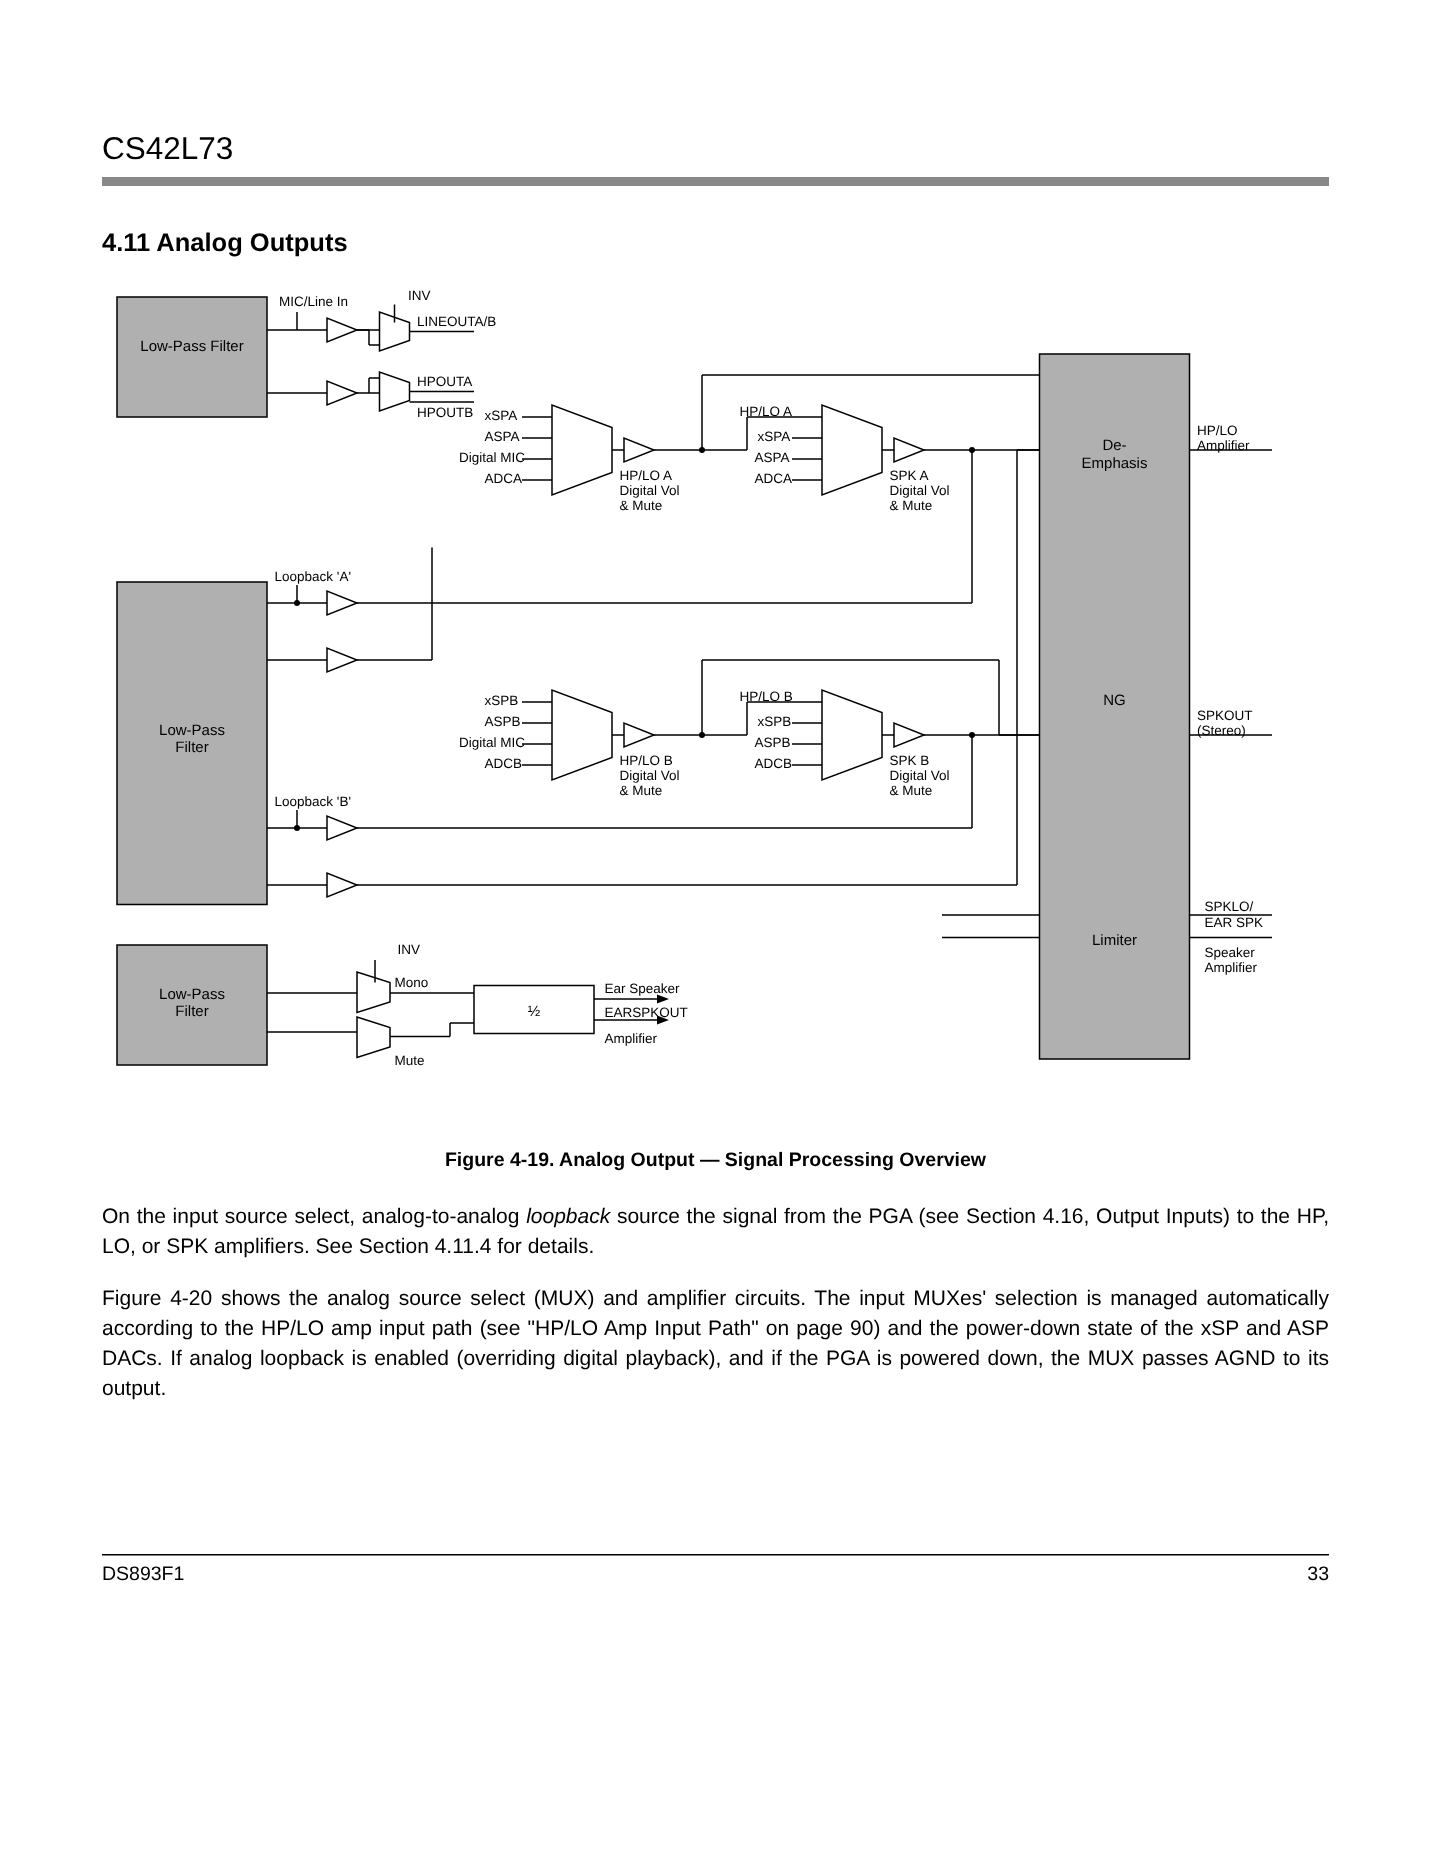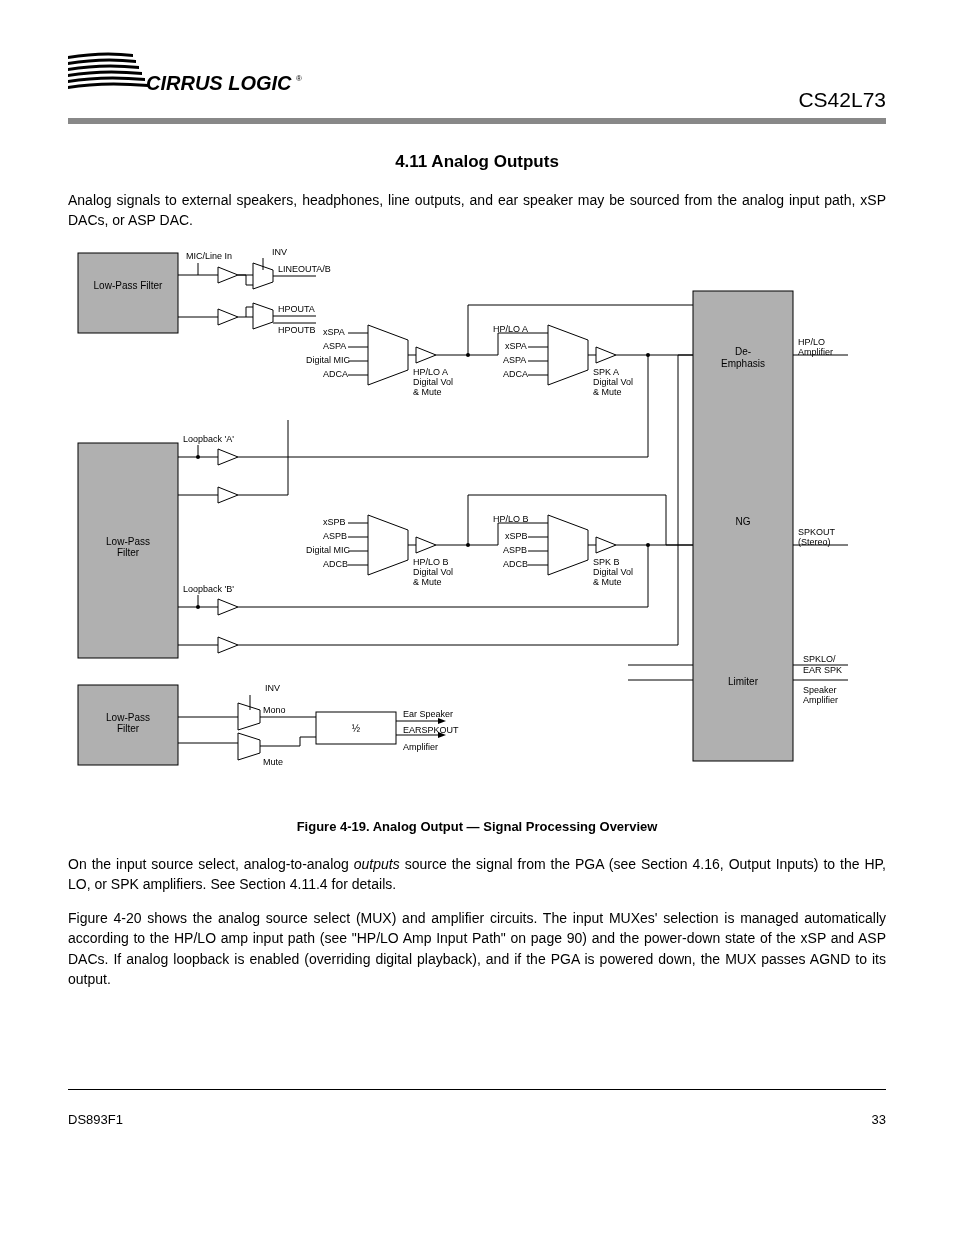--- a/index.html
+++ b/index.html
@@ -33,21 +33,20 @@
   }
   .divider {
     height: 6px;
     background: #888;
     margin-bottom: 28px;
   }
   .heading {
     font-size: 17px;
     font-weight: bold;
     margin-bottom: 18px;
-    text-align: center;
   }
   .body-text {
     font-size: 14px;
     line-height: 1.45;
     margin-bottom: 14px;
     text-align: justify;
   }
   .italic { font-style: italic; }
   .figure-container {
     width: 100%;
@@ -58,57 +57,42 @@
     font-size: 13px;
     font-weight: bold;
     margin-top: 6px;
     margin-bottom: 20px;
   }
   .footer {
     display: flex;
     justify-content: space-between;
     font-size: 13px;
     border-top: 1px solid #000;
-    padding-top: 22px;
+    padding-top: 4px;
     margin-top: 100px;
   }
   
   .dl { font-size: 9px; font-family: Arial, sans-serif; }
   .dlc { font-size: 10px; font-family: Arial, sans-serif; text-anchor: middle; }
   .blk { fill: #b0b0b0; stroke: #000; stroke-width: 1; }
   .wb { fill: #fff; stroke: #000; stroke-width: 1; }
   .nf { fill: none; stroke: #000; stroke-width: 1; }
   .amp { fill: #fff; stroke: #000; stroke-width: 1; }
 </style>
 </head>
 <body>
 
 <div class="page">
   <div class="header">
-    <div>
-      <svg class="logo" viewBox="0 0 240 50">
-        <g fill="#000">
-          <path d="M0 8 Q 35 2 65 6 L65 9 Q35 5 0 11 Z"></path>
-          <path d="M0 14 Q 35 8 68 12 L68 15 Q35 11 0 17 Z"></path>
-          <path d="M0 20 Q 35 14 71 18 L71 21 Q35 17 0 23 Z"></path>
-          <path d="M0 26 Q 35 20 74 24 L74 27 Q35 23 0 29 Z"></path>
-          <path d="M0 32 Q 35 26 77 30 L77 33 Q35 29 0 35 Z"></path>
-          <path d="M0 38 Q 35 32 80 36 L80 39 Q35 35 0 41 Z"></path>
-        </g>
-        <text x="78" y="42" font-family="Arial" font-size="20" font-weight="bold" font-style="italic" fill="#000">CIRRUS LOGIC</text>
-        <text x="228" y="33" font-size="8">®</text>
-      </svg>
-    </div>
     <div class="part">CS42L73</div>
   </div>
   <div class="divider"></div>
 
   <div class="heading">4.11 Analog Outputs</div>
 
-  <div class="body-text">Analog signals to external speakers, headphones, line outputs, and ear speaker may be sourced from the analog input path, xSP DACs, or ASP DAC.</div>
 
   <div class="figure-container">
     <svg width="818" height="560" viewBox="0 0 818 560">
 
       <rect class="blk" x="10" y="8" width="100" height="80"></rect>
       <text class="dlc" x="60" y="44">Low-Pass
 Filter</text>
 
       <line class="nf" x1="110" y1="30" x2="150" y2="30"></line>
       <line class="nf" x1="110" y1="72" x2="150" y2="72"></line>
@@ -296,21 +280,21 @@
       <text class="dl" x="335" y="488" font-size="8">EARSPKOUT</text>
 
       <line class="nf" x1="560" y1="420" x2="625" y2="420"></line>
       <line class="nf" x1="560" y1="435" x2="625" y2="435"></line>
     </svg>
   </div>
 
   <div class="figure-caption">Figure 4-19. Analog Output — Signal Processing Overview</div>
 
   <div class="body-text">
-    <span>On the input source select, analog-to-analog </span><span class="italic">outputs</span><span> source the signal from the PGA (see </span><span>Section 4.16, Output Inputs</span><span>) to the HP, LO, or SPK amplifiers. See </span><span>Section 4.11.4 </span><span>for details.</span>
+    <span>On the input source select, analog-to-analog </span><span class="italic">loopback</span><span> source the signal from the PGA (see </span><span>Section 4.16, Output Inputs</span><span>) to the HP, LO, or SPK amplifiers. See </span><span>Section 4.11.4 </span><span>for details.</span>
   </div>
 
   <div class="body-text">
     <span>Figure 4-20</span><span> shows the analog source select (MUX) and amplifier circuits. The input MUXes' selection is managed automatically according to the HP/LO amp input path (see </span><span>"HP/LO Amp Input Path" on page 90</span><span>) and the power-down state of the xSP and ASP DACs. If analog loopback is enabled (overriding digital playback), and if the PGA is powered down, the MUX passes AGND to its output.</span>
   </div>
 
   <div class="footer">
     <span>DS893F1</span>
     <span>33</span>
   </div>

